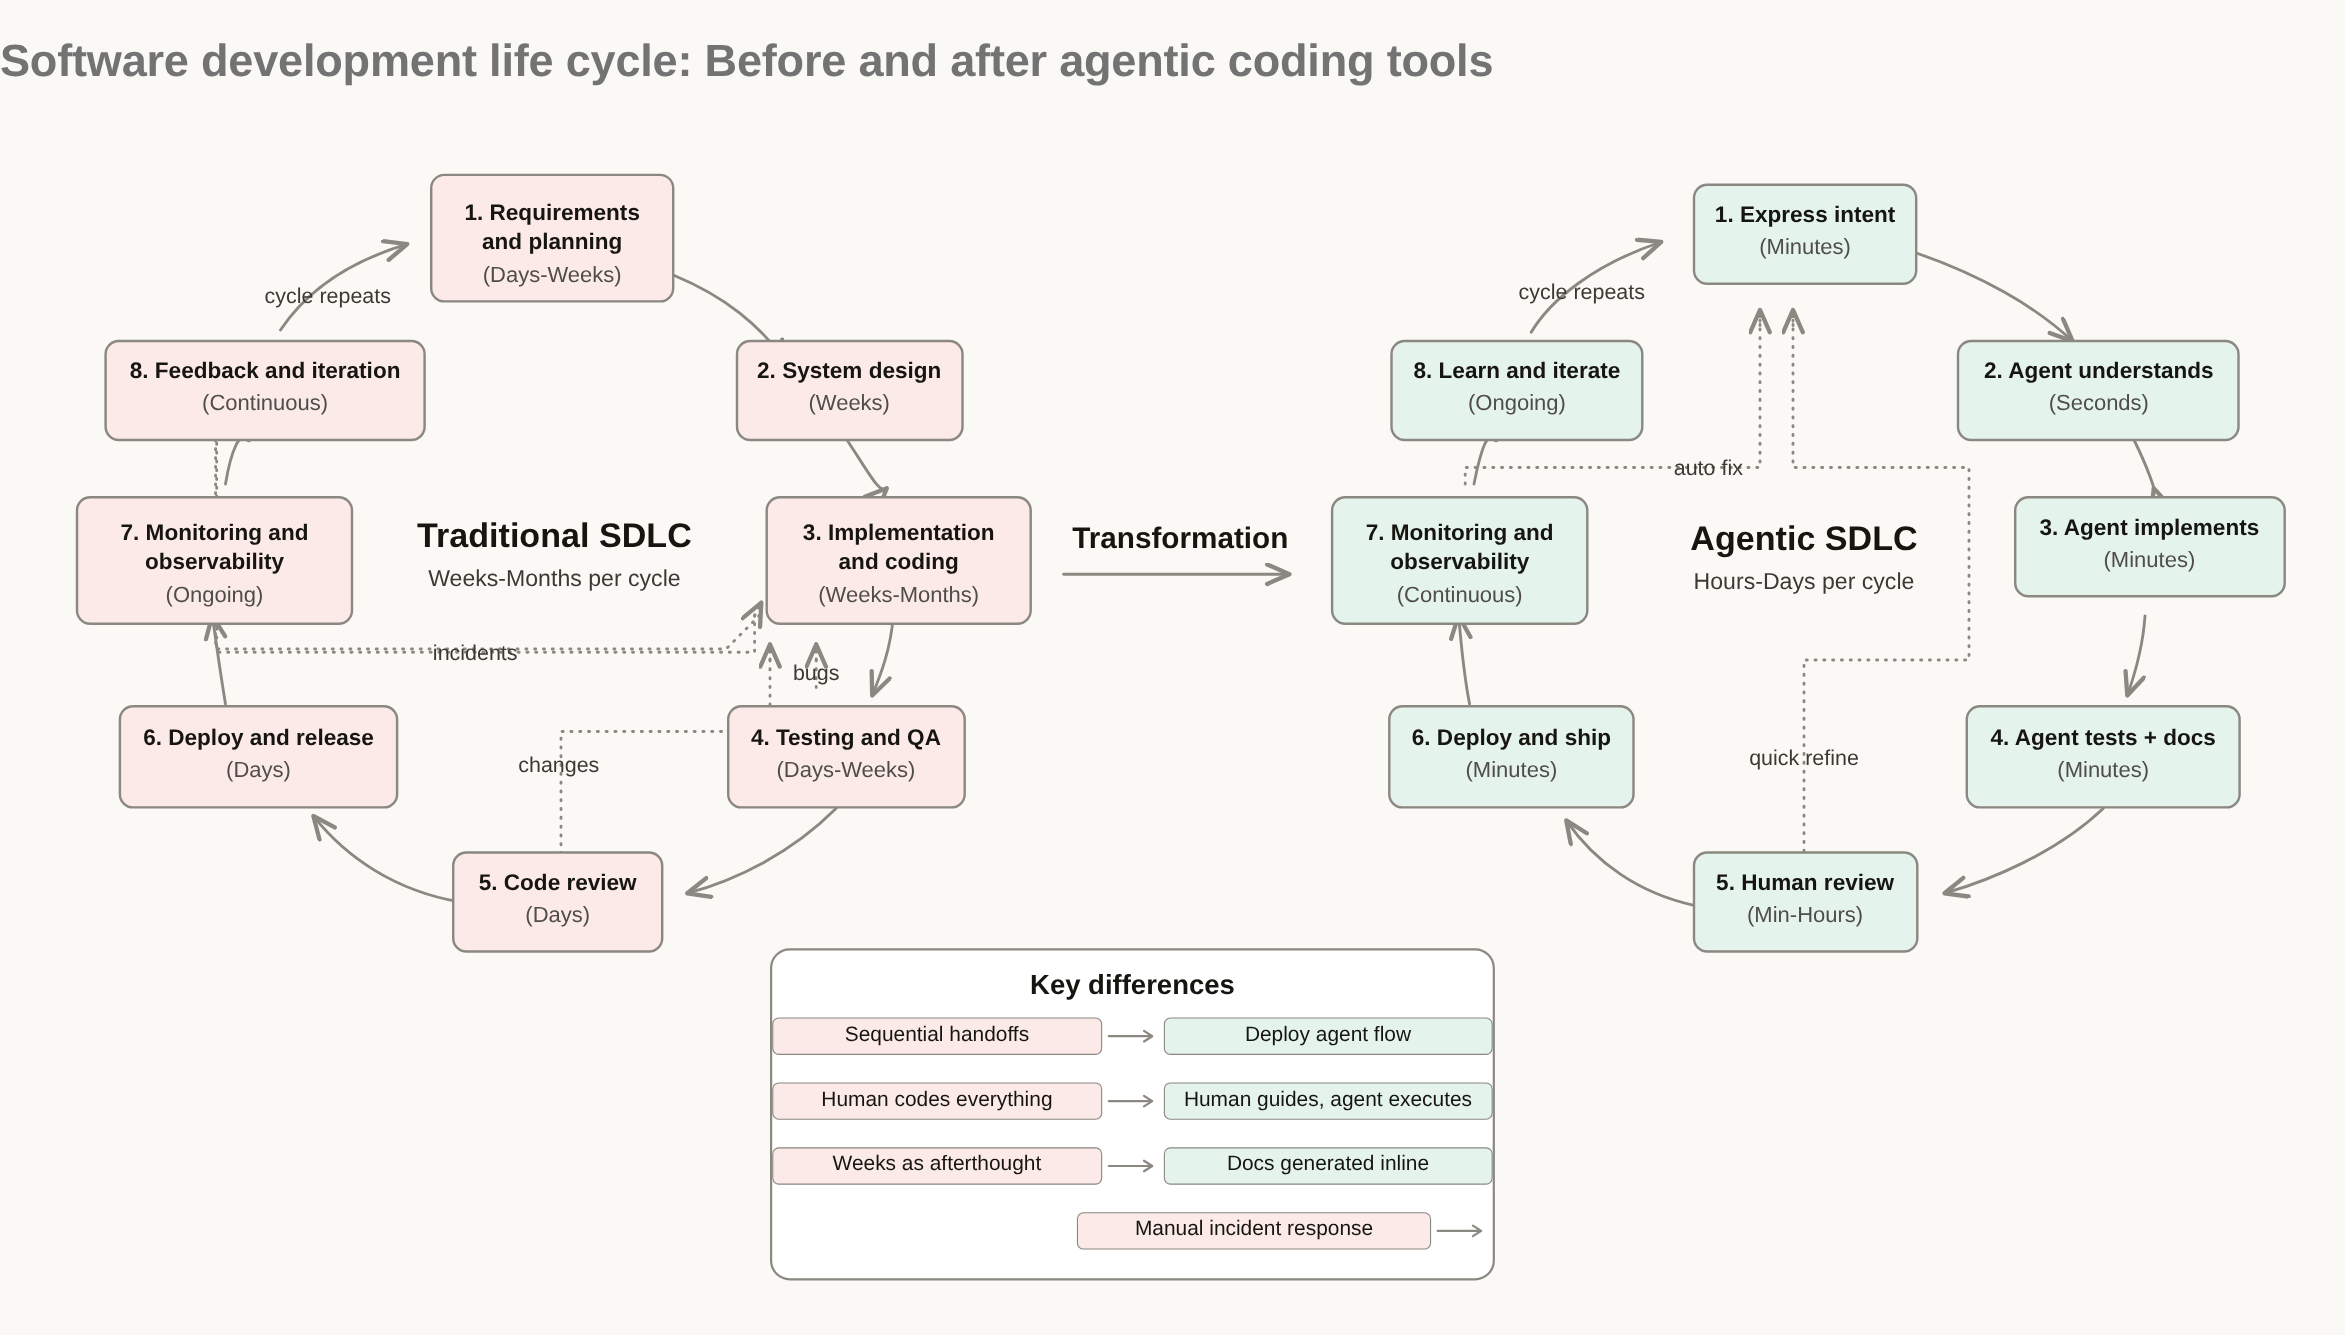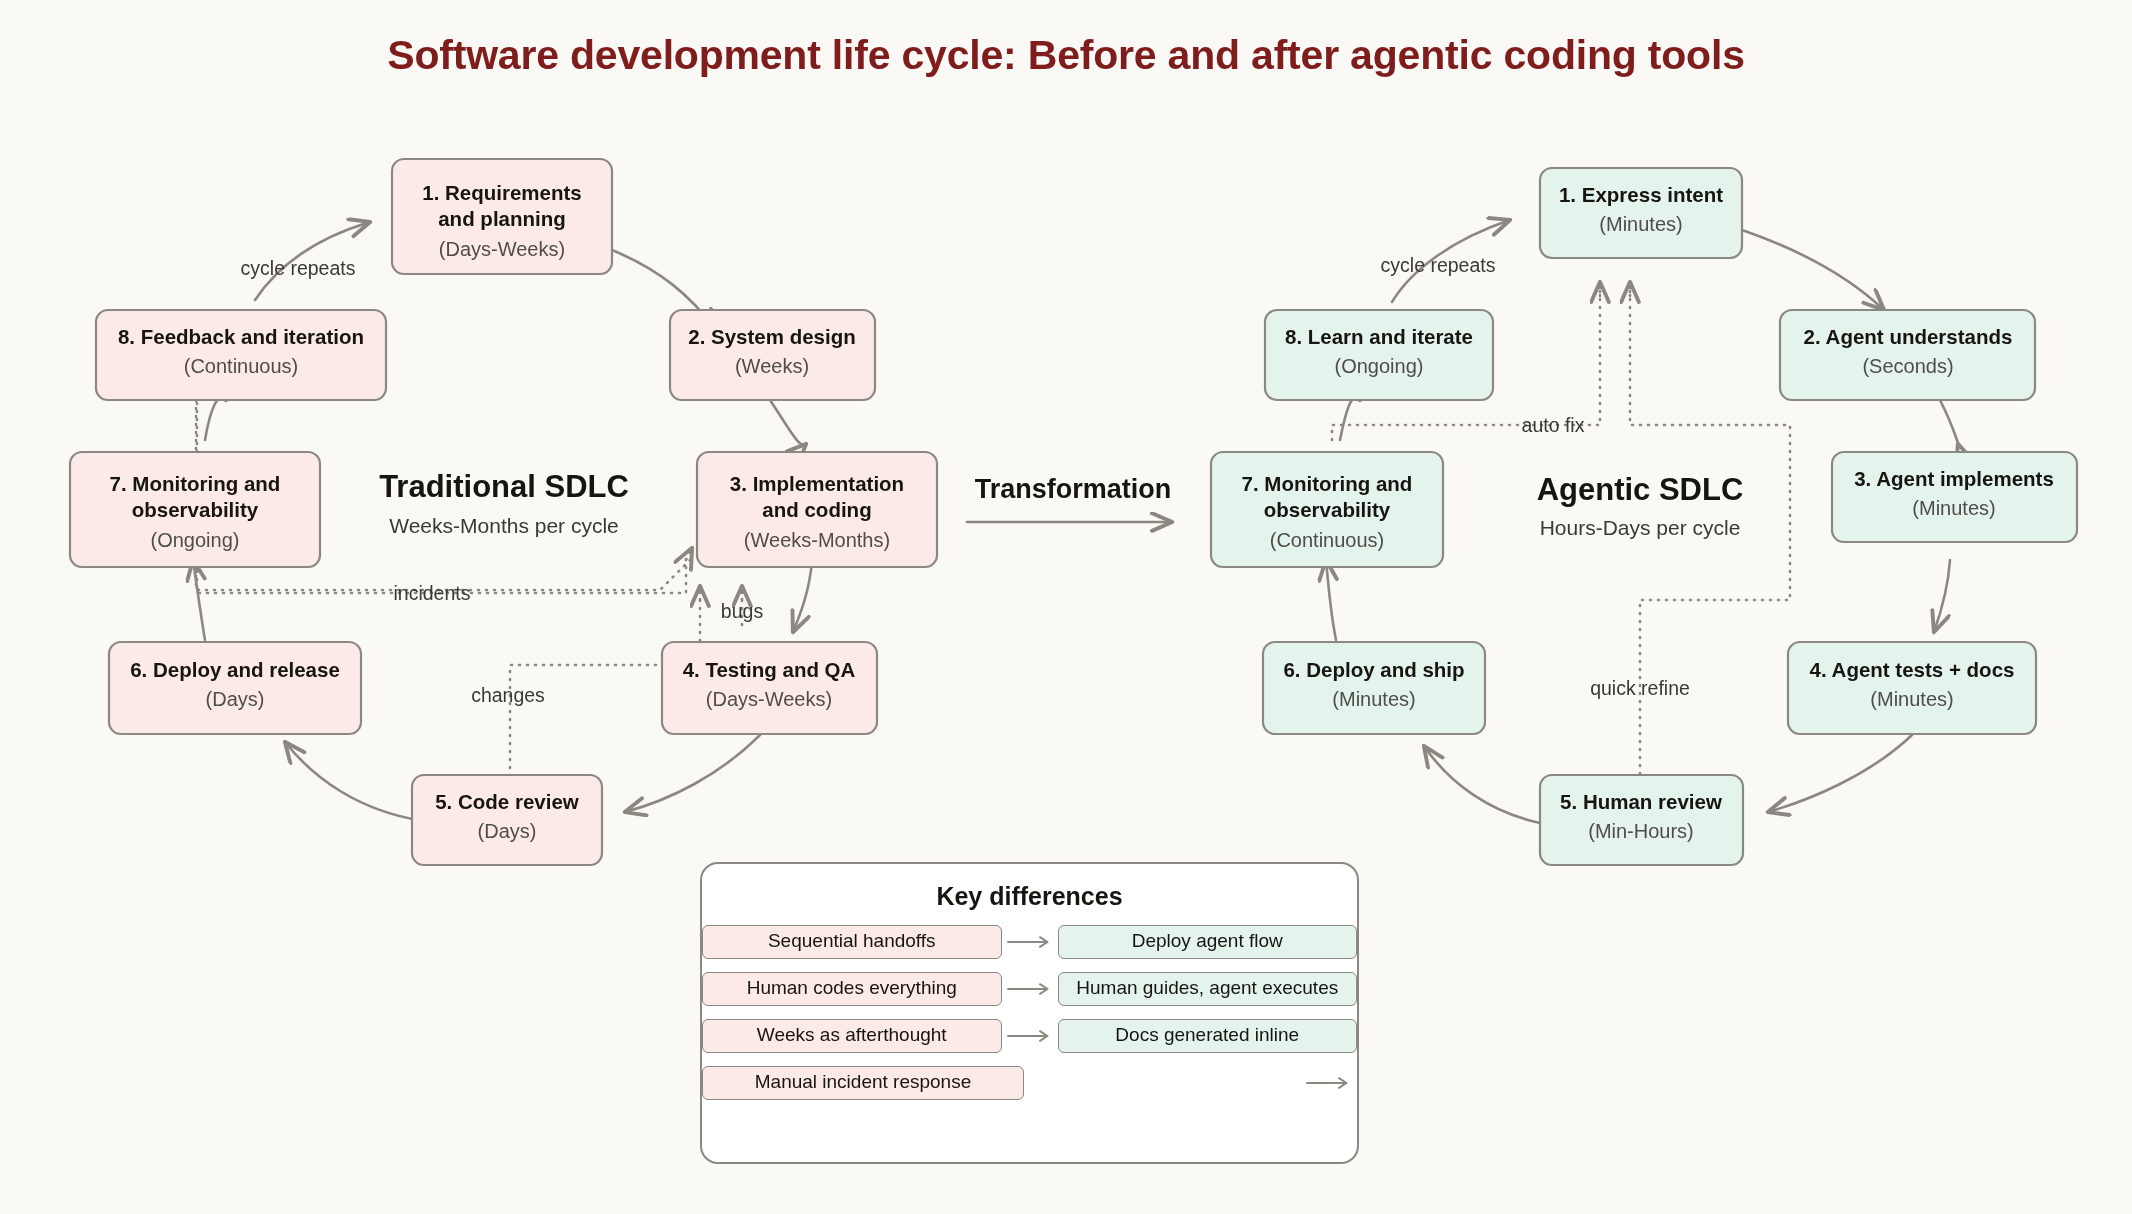--- a/index.html
+++ b/index.html
@@ -19,36 +19,36 @@
 
   .edge{fill:none;stroke:#8a8880;stroke-width:2.6;stroke-linecap:round;}
   .edge-dotted{fill:none;stroke:#8a8880;stroke-width:2.6;stroke-linecap:round;stroke-dasharray:1 7;}
   .edge-label{font-family:"Liberation Sans",sans-serif;font-size:19.5px;fill:#3b3933;}
 
   .center-title{font-family:"Liberation Sans",sans-serif;font-size:31px;font-weight:700;fill:#17150f;}
   .center-sub{font-family:"Liberation Sans",sans-serif;font-size:21px;fill:#3b3933;}
   .transform-label{font-family:"Liberation Sans",sans-serif;font-size:27px;font-weight:600;fill:#17150f;}
 
   .page-title{
-    position:absolute;top:32px;left:0;width:2132px;text-align:center;
-    font-size:41px;font-weight:700;color:#7f1d1d;letter-spacing:-0.2px;
+    position:absolute;top:32px;left:0;width:2132px;
+    font-size:41px;font-weight:700;color:#737373;letter-spacing:-0.2px;
     font-family:"Liberation Sans",sans-serif;
   }
 
   
   #legend{
     position:absolute;left:700px;top:862px;width:659px;height:302px;
     background:#ffffff;border:2.2px solid #8a8880;border-radius:18px;
     box-sizing:border-box;
   }
   #legend-title{
     text-align:center;font-size:25px;font-weight:600;color:#17150f;
     margin-top:18px;margin-bottom:14px;
   }
-  .legend-row{display:flex;align-items:center;justify-content:space-between;margin:0 0 13px 0;}
+  .legend-row{display:flex;align-items:center;justify-content:flex-end;margin:0 0 25px 0;}
   .chip{
     box-sizing:border-box;height:34px;line-height:30px;text-align:center;
     border:1.6px solid #8a8880;border-radius:6px;font-size:19px;color:#17150f;
   }
   .chip.left{width:322px;background:#fceae8;}
   .chip.right{width:322px;background:#e4f4ed;}
   .legend-arrow{width:56px;height:18px;flex:0 0 56px;}
 </style>
 </head>
 <body style="background: rgb(250, 249, 245);">

